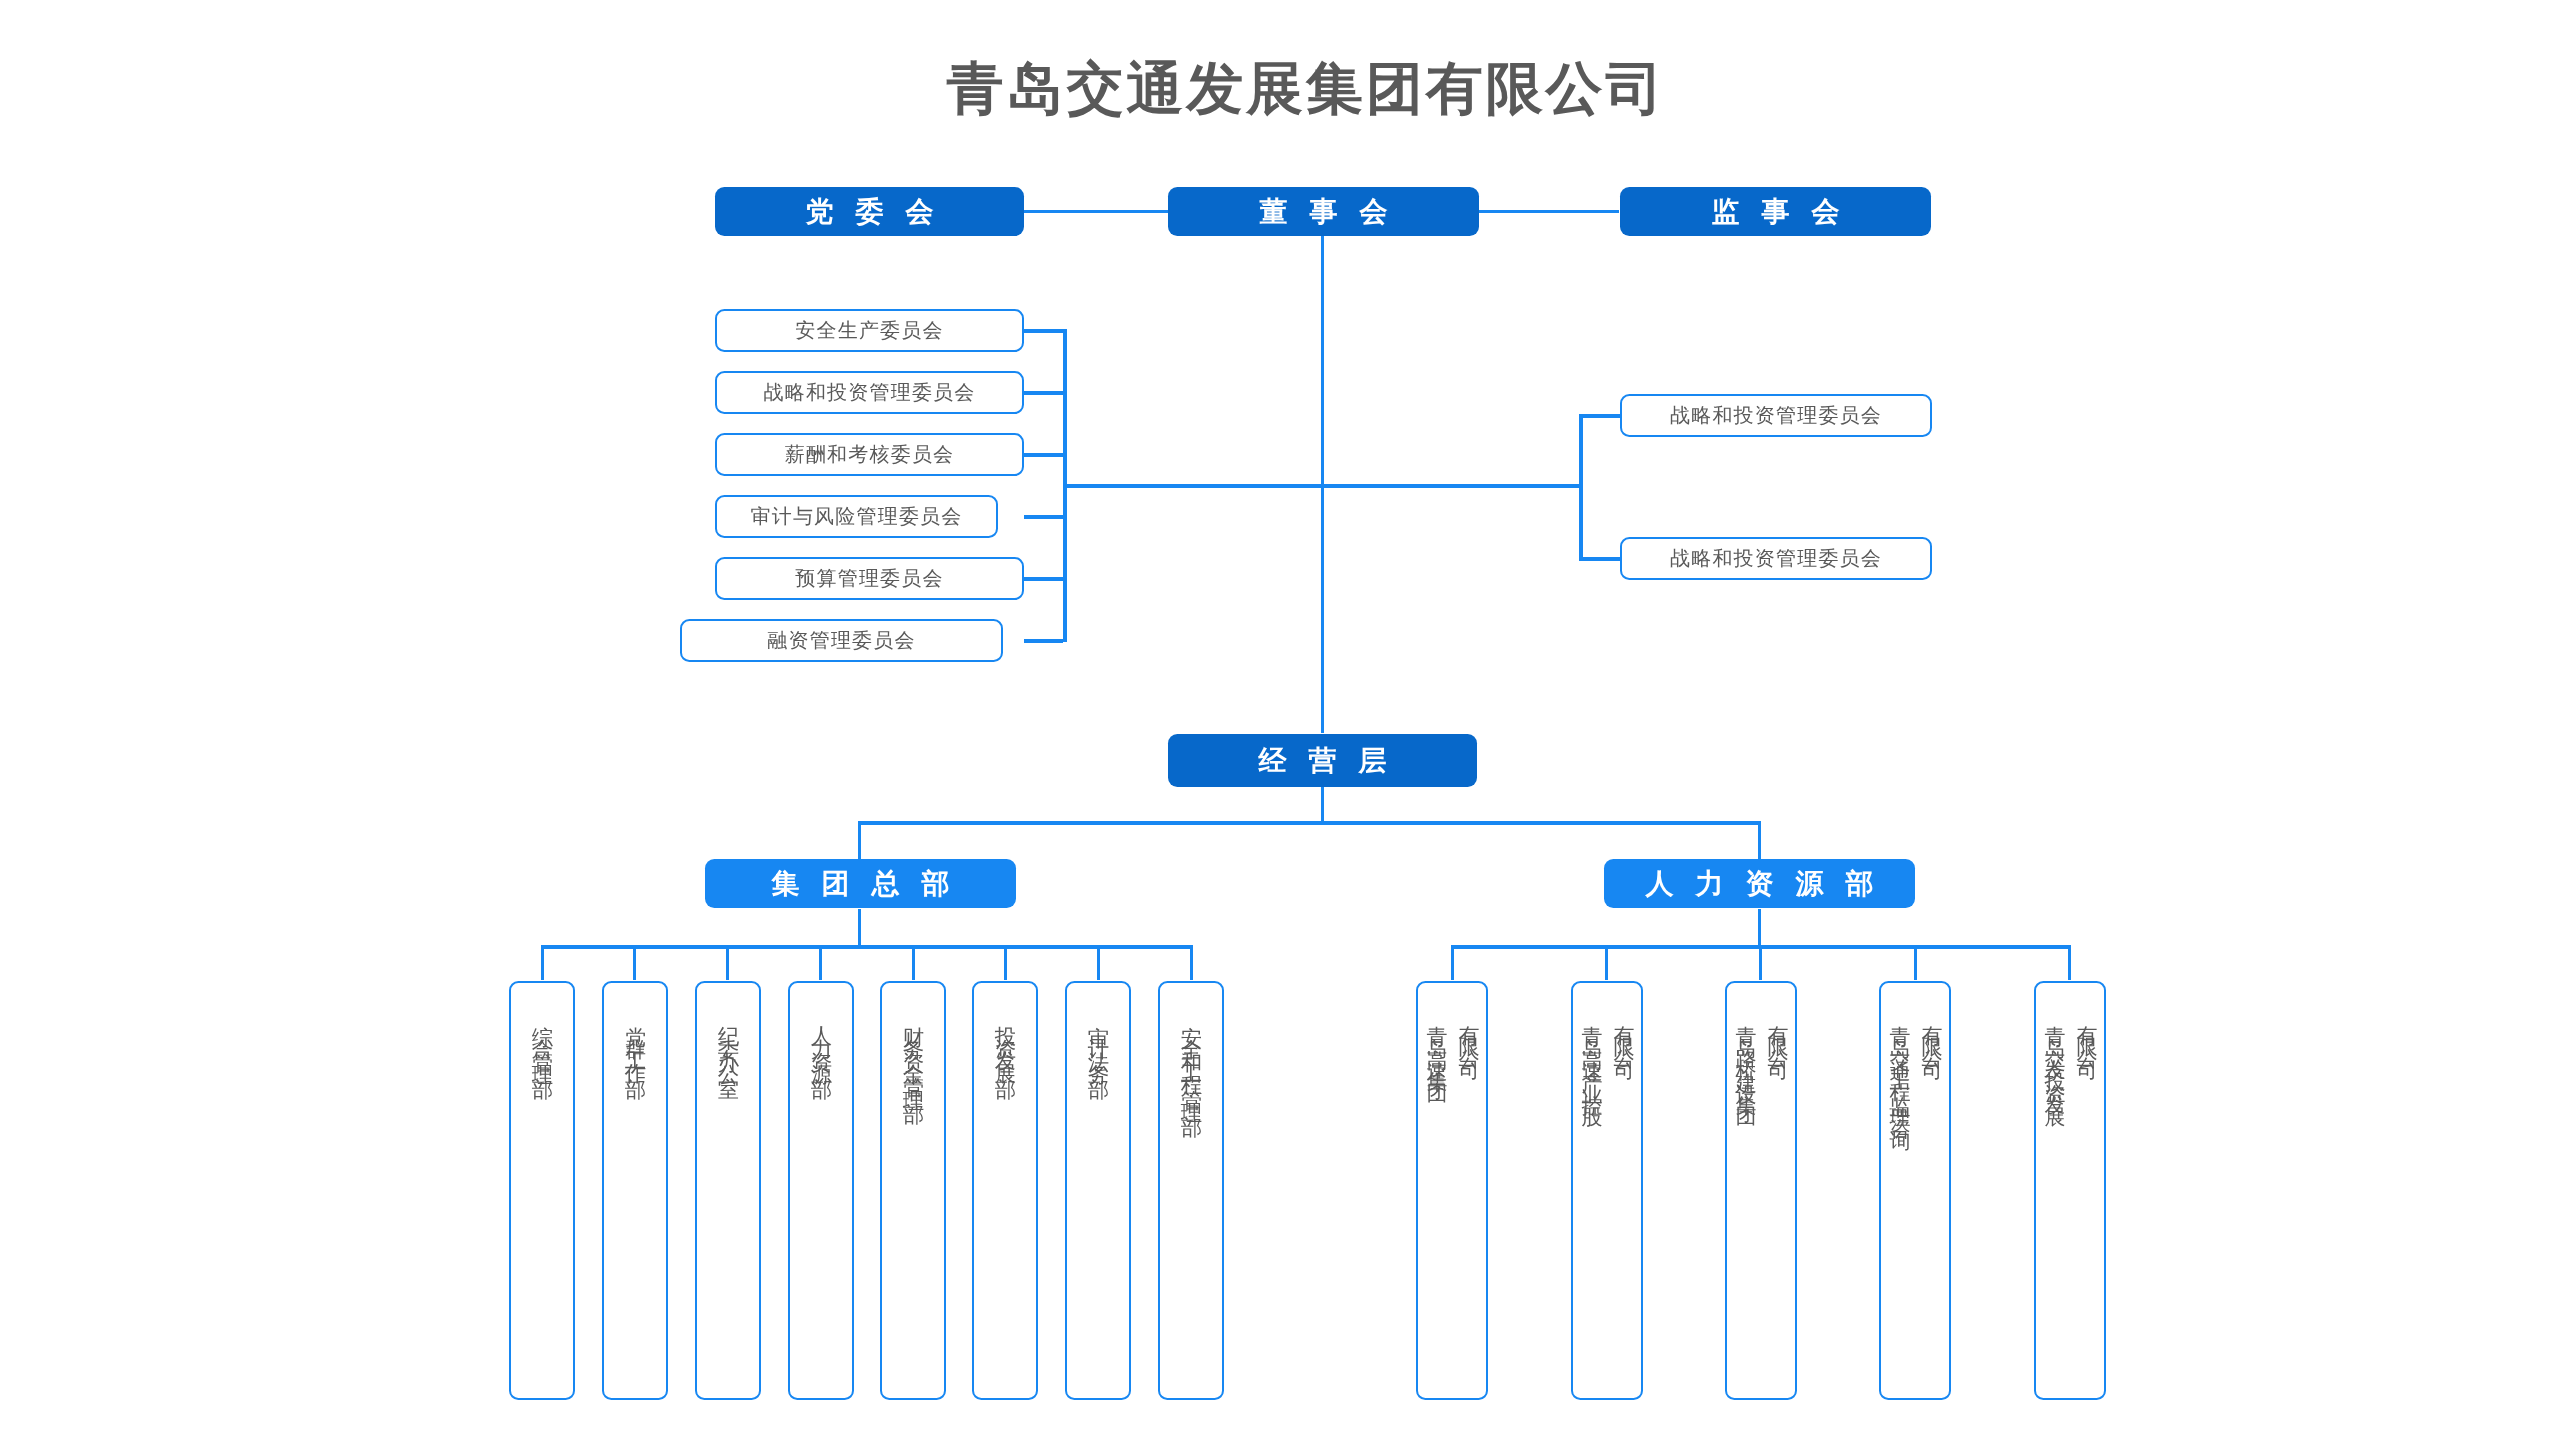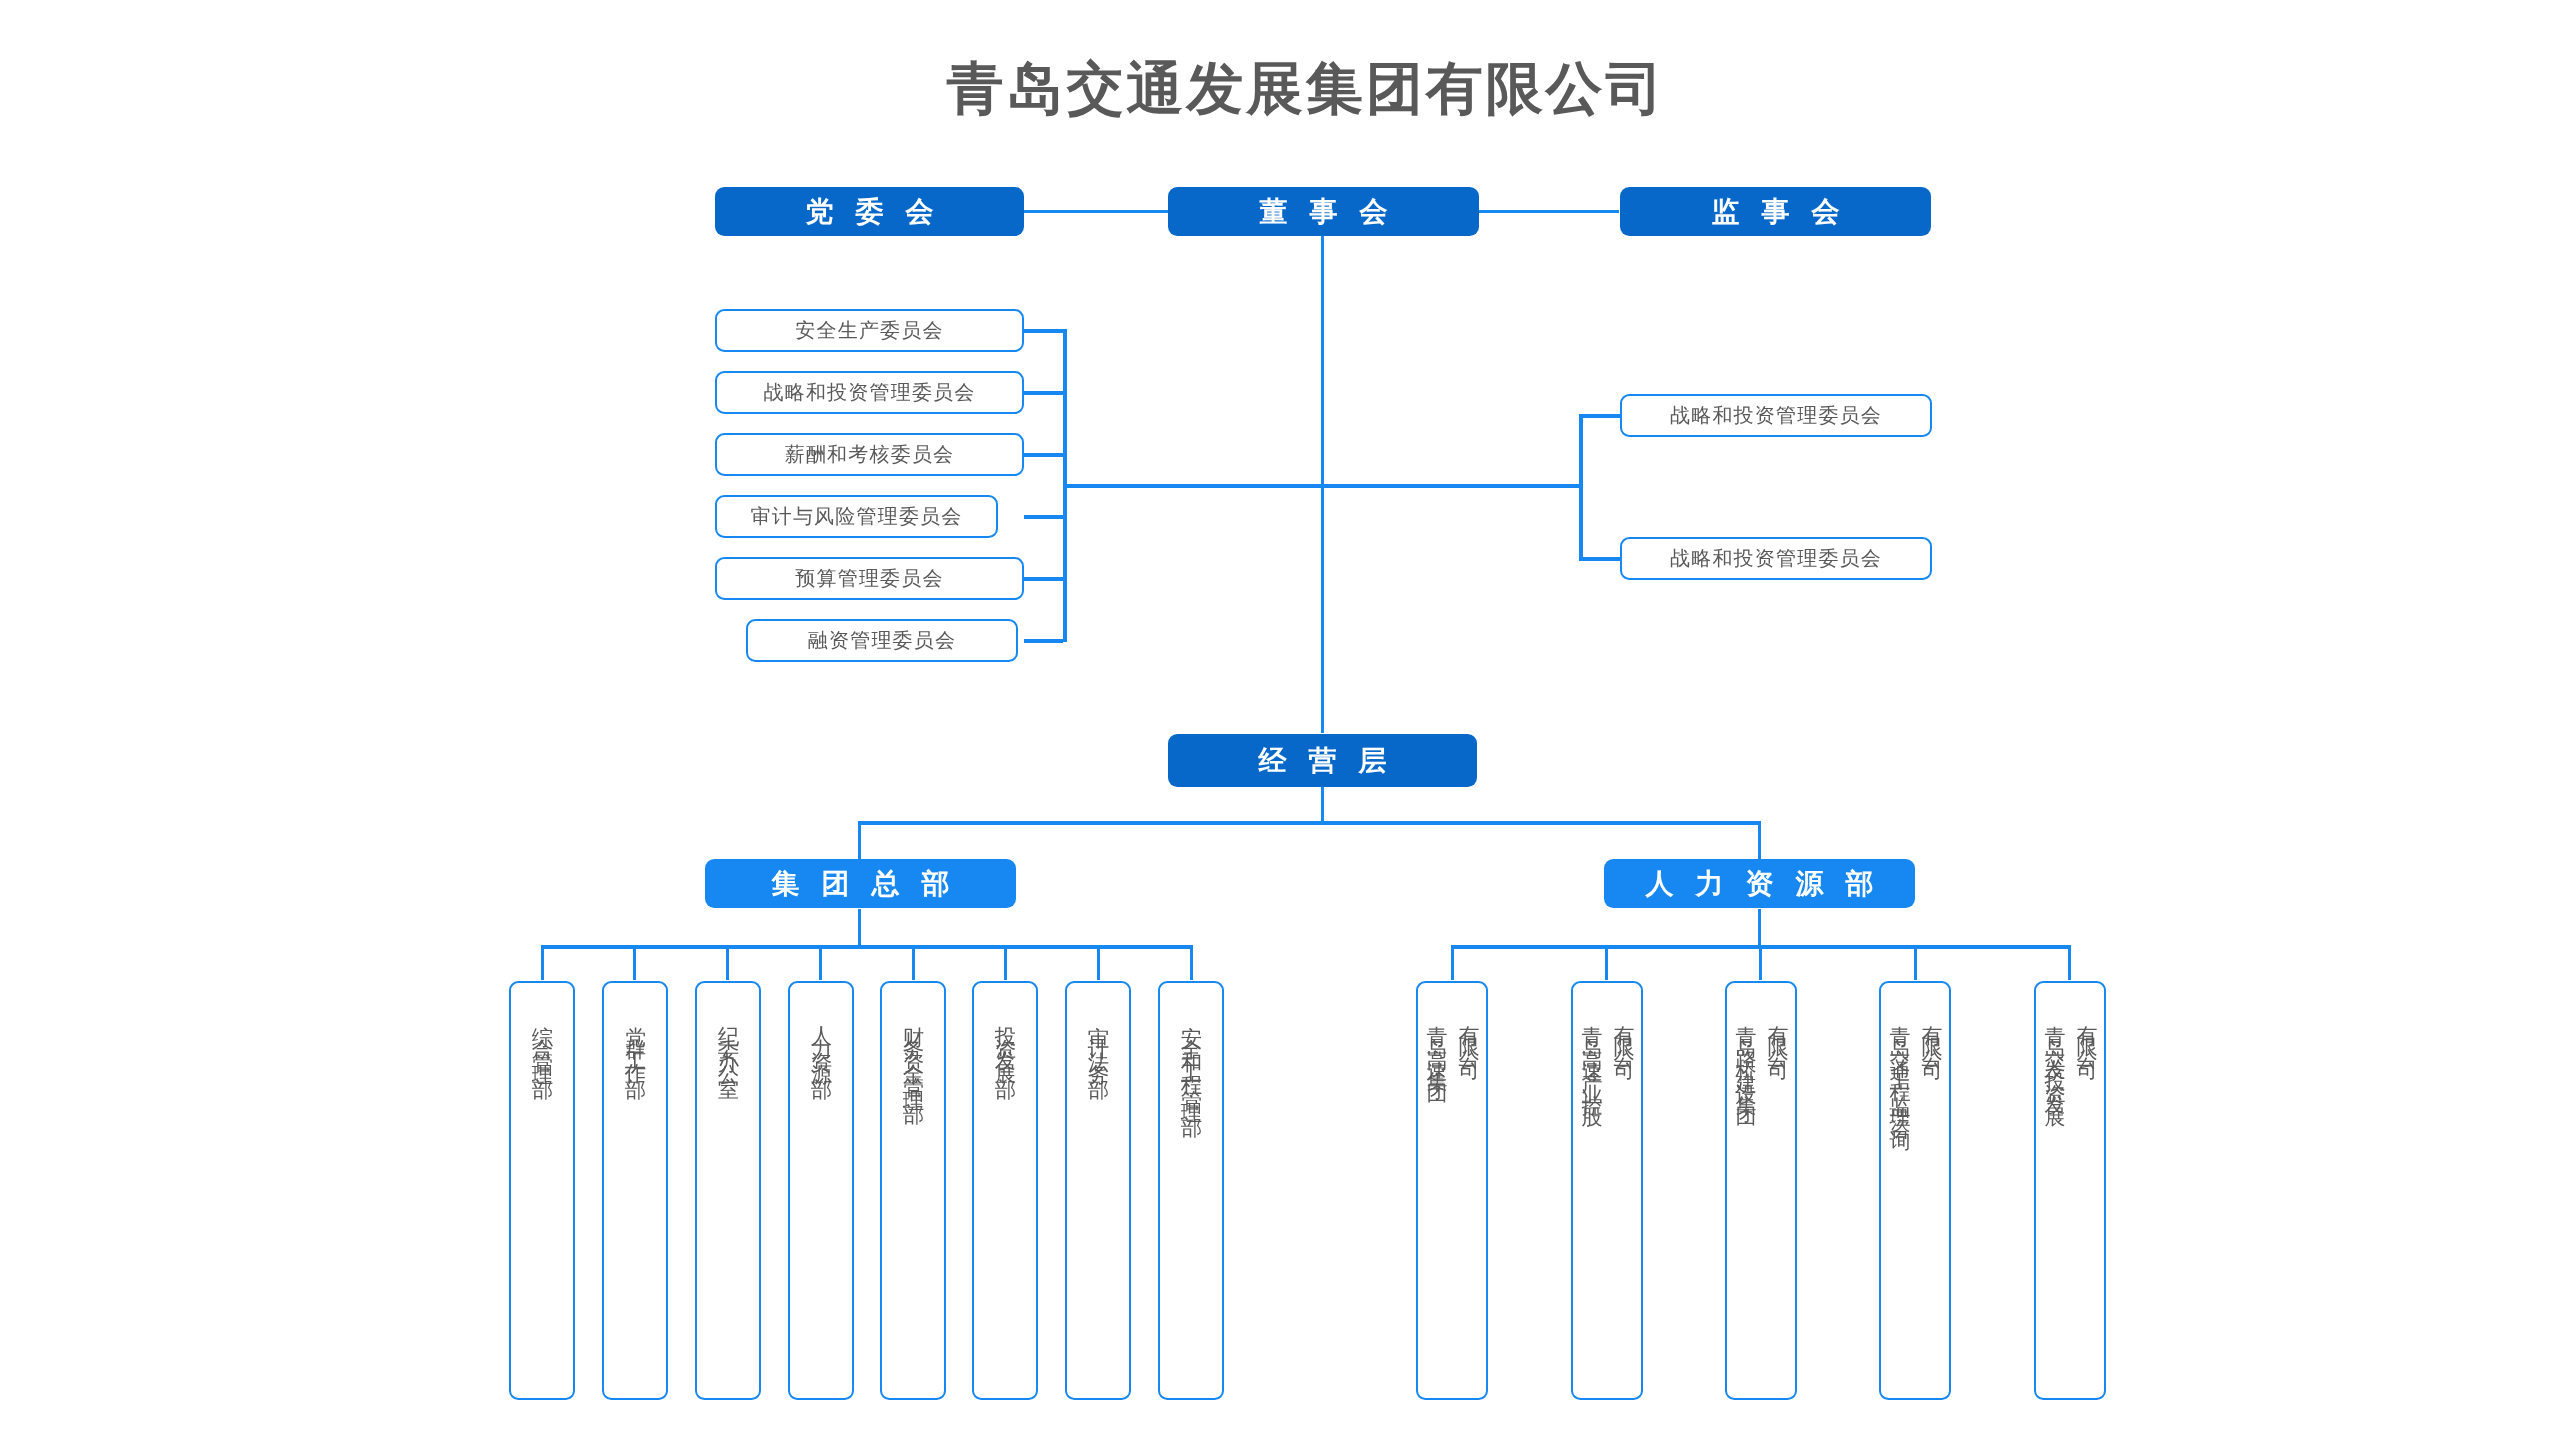--- a/index.html
+++ b/index.html
@@ -81,21 +81,21 @@
 
   <div class="node dark" style="left:697px;top:187px;width:309px;height:49px">党委会</div>
   <div class="node dark" style="left:1150px;top:187px;width:311px;height:49px">董事会</div>
   <div class="node dark" style="left:1602px;top:187px;width:311px;height:49px">监事会</div>
 
   <div class="obox" style="left:697px;top:309px;width:309px;height:43px">安全生产委员会</div>
   <div class="obox" style="left:697px;top:371px;width:309px;height:43px">战略和投资管理委员会</div>
   <div class="obox" style="left:697px;top:433px;width:309px;height:43px">薪酬和考核委员会</div>
   <div class="obox" style="left:697px;top:495px;width:283px;height:43px">审计与风险管理委员会</div>
   <div class="obox" style="left:697px;top:557px;width:309px;height:43px">预算管理委员会</div>
-  <div class="obox" style="left:728px;top:619px;width:272px;height:43px">融资管理委员会</div>
+  <div class="obox" style="left:662px;top:619px;width:323px;height:43px">融资管理委员会</div>
 
   <div class="obox" style="left:1602px;top:394px;width:312px;height:43px">战略和投资管理委员会</div>
   <div class="obox" style="left:1602px;top:537px;width:312px;height:43px">战略和投资管理委员会</div>
 
   <div class="node dark" style="left:1150px;top:734px;width:309px;height:53px">经营层</div>
 
   <div class="node bright" style="left:687px;top:859px;width:311px;height:49px">集团总部</div>
   <div class="node bright" style="left:1586px;top:859px;width:311px;height:49px">人力资源部</div>
 
   <div class="vbox" style="left:491px;top:981px;width:66px;height:419px">

